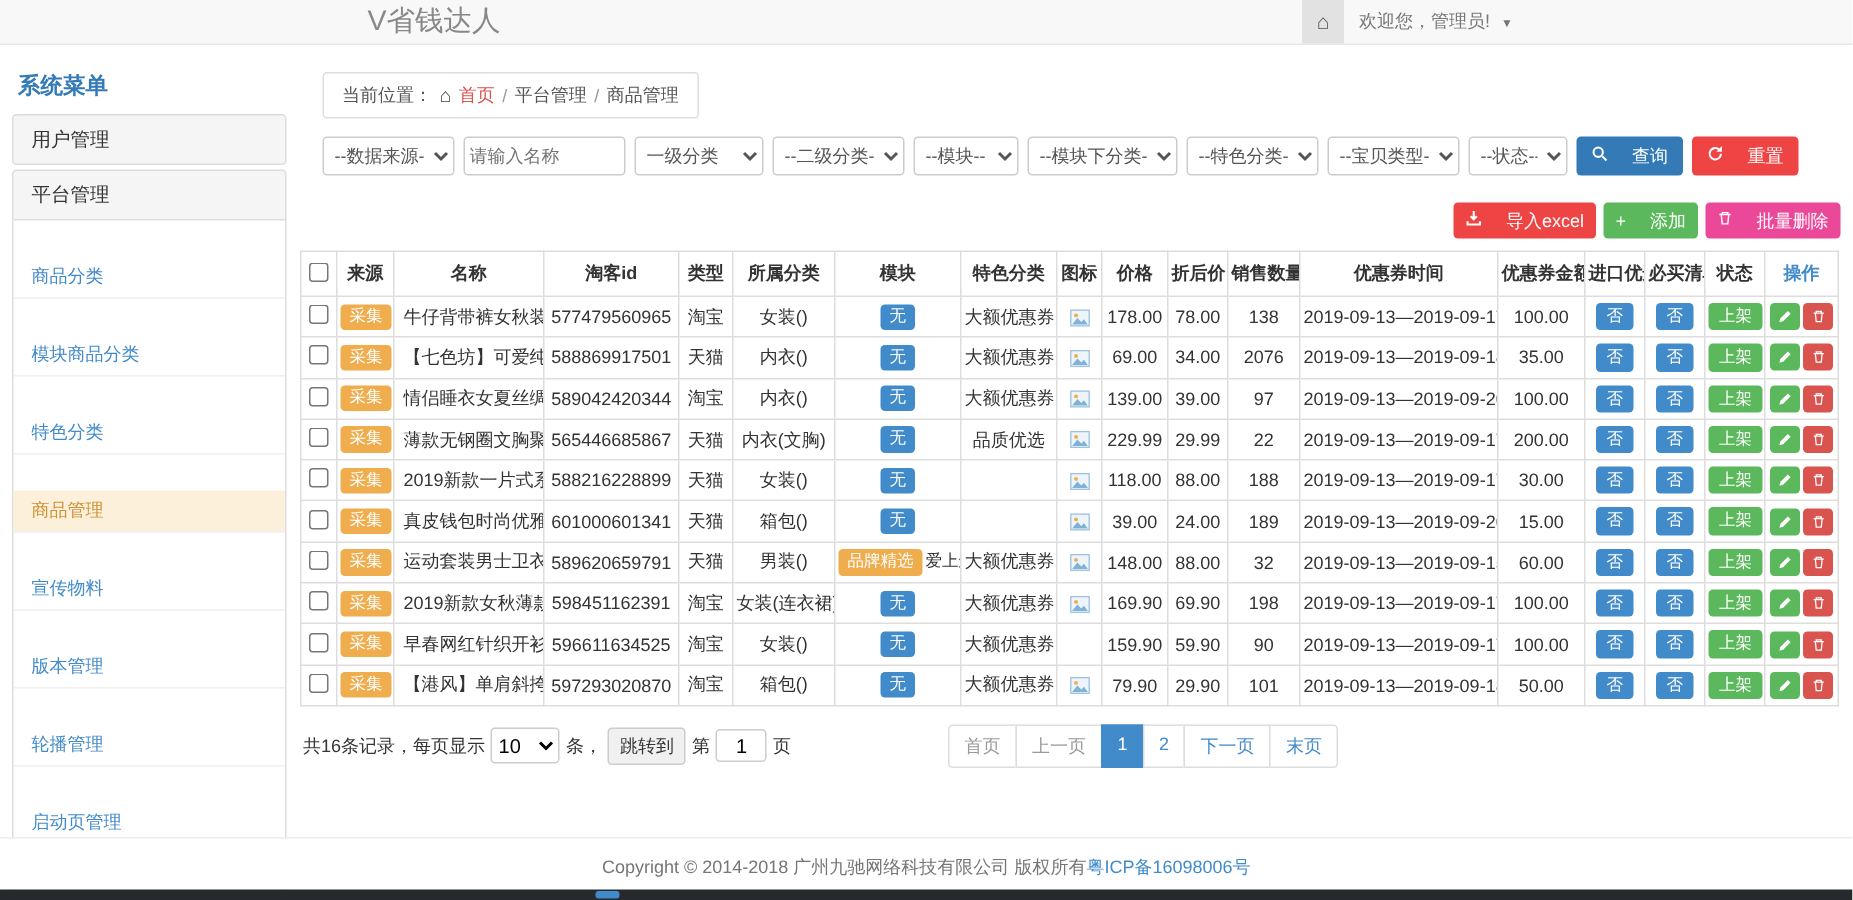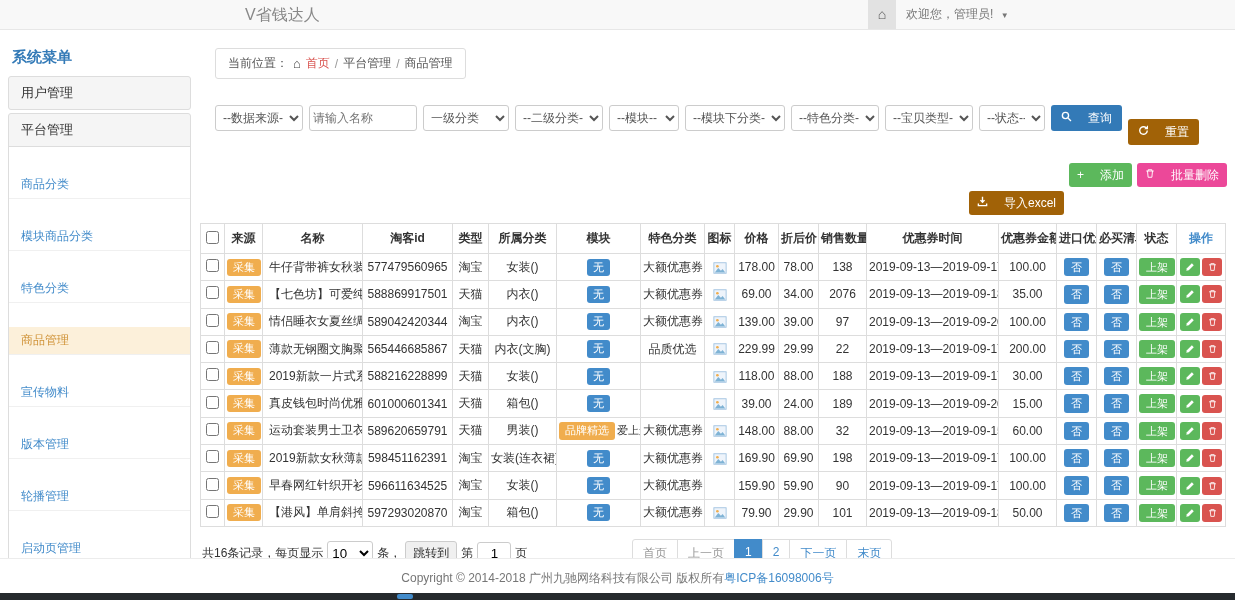--- a/index.html
+++ b/index.html
@@ -4,21 +4,21 @@
 <style>
   * { box-sizing: border-box; margin: 0; padding: 0; }
   html,body { width: 1235px; height: 600px; }
   body {
     position: relative; overflow: hidden;
     font-family: "Liberation Sans", "DejaVu Sans", sans-serif;
     font-size: 12px; color: #333; background: #fff;
   }
   
   .navbar { position: absolute; top: 0; left: 0; right: 0; height: 30px; background: #f8f8f8; border-bottom: 1px solid #e7e7e7; }
-  .brand { position: absolute; left: 245px; top: 0; line-height: 29px; font-size: 16px; color: #888; cursor: pointer; }
+  .brand { position: absolute; left: 245px; top: 0; line-height: 29px; font-size: 19px; color: #888; cursor: pointer; }
   .nav-home { position: absolute; left: 868px; top: 0; width: 28px; height: 29px; background: #e2e2e2; color: #555; text-align: center; line-height: 29px; font-size: 14px; cursor: pointer; }
   .welcome { position: absolute; left: 906px; top: 0; line-height: 29px; color: #777; cursor: pointer; }
   .welcome .caret { font-size: 8px; margin-left: 4px; color: #777; }
   
   .sidebar { position: absolute; left: 8px; top: 40px; width: 183px; }
   .sb-title { color: #337ab7; font-size: 15px; font-weight: bold; padding: 8px 4px 9px; }
   .sb-group { border: 1px solid #ddd; border-radius: 3px; margin-bottom: 3px; background: #f5f5f5; overflow: hidden; }
   .sb-head { padding: 7px 12px; font-size: 13px; color: #333; cursor: pointer; }
   .sb-sub { background: #fff; border-top: 1px solid #ddd; }
   .sb-sub-item { padding: 5px 12px; color: #428bca; border-bottom: 1px solid #f0f0f0; cursor: pointer; font-size: 12px; margin-top: 24px; }
@@ -30,21 +30,21 @@
   .bc-home-icon { color: #444; font-size: 13px; }
   .bc-home-link { color: #d9534f; cursor: pointer; }
   .bc-sep { color: #999; }
   .bc-item { color: #555; }
   .filters { margin: 12px 0 0 15px; display: flex; gap: 6px; align-items: center; }
   .filters select, .filters input { height: 26px; border: 1px solid #ccc; border-radius: 3px; background: #fff; color: #555; font-size: 12px; padding: 0 3px; }
   .f-source { width: 88px; } .f-name { width: 108px; } .f-l1 { width: 86px; } .f-l2 { width: 88px; }
   .f-mod { width: 70px; } .f-modsub { width: 100px; } .f-feat { width: 88px; } .f-type { width: 88px; } .f-status { width: 66px; }
   .btn { display: inline-flex; align-items: center; gap: 16px; border: none; border-radius: 3px; color: #fff; font-size: 12px; cursor: pointer; padding: 0 10px; height: 26px; font-family: Liberation Sans, sans-serif; }
   .btn-primary { background: #337ab7; }
-  .btn-info { background: #a16207; margin-top: 28px; }
+  .btn-info { background: #ef4444; }
   .btn-success { background: #5cb85c; }
   .btn-danger-soft { background: #ec4899; }
   .action-bar { margin-top: 18px; display: flex; justify-content: flex-end; gap: 5px; }
   .action-bar .btn { height: 24px; padding: 0 8px; }
   
   .table-wrap { margin-top: 8px; }
   table { width: 1025px; border-collapse: collapse; table-layout: fixed; font-size: 12px; }
   th, td { border: 1px solid #ddd; text-align: center; padding: 4px 2px; overflow: hidden; white-space: nowrap; height: 27px; }
   th { font-weight: bold; padding: 6px 2px; background: #fff; }
   .th-ops { color: #428bca; }

